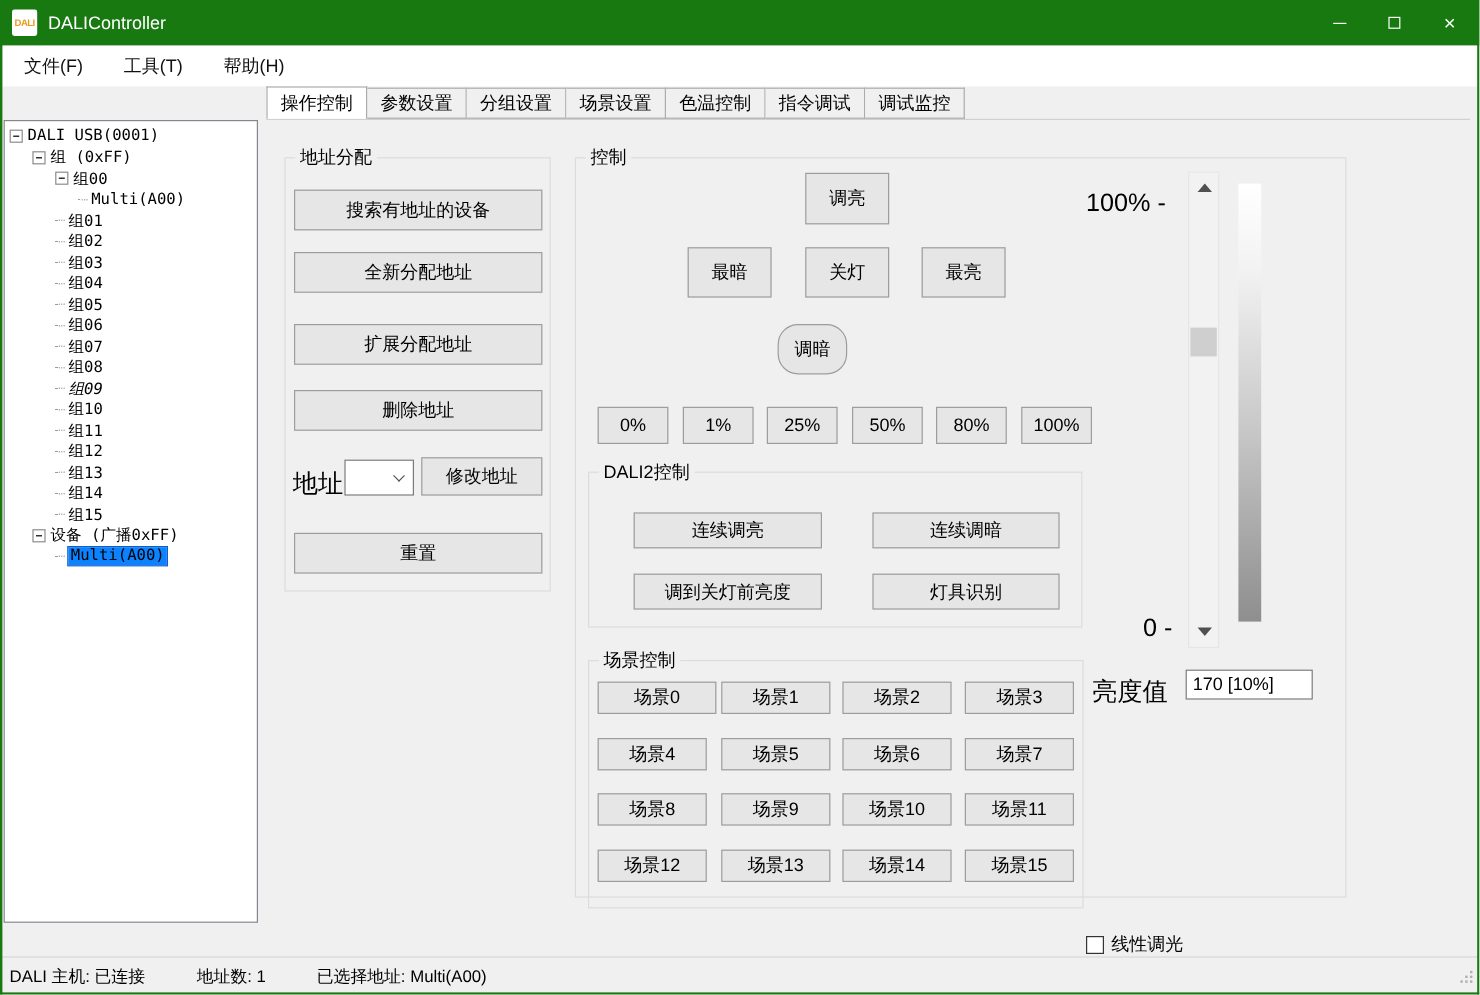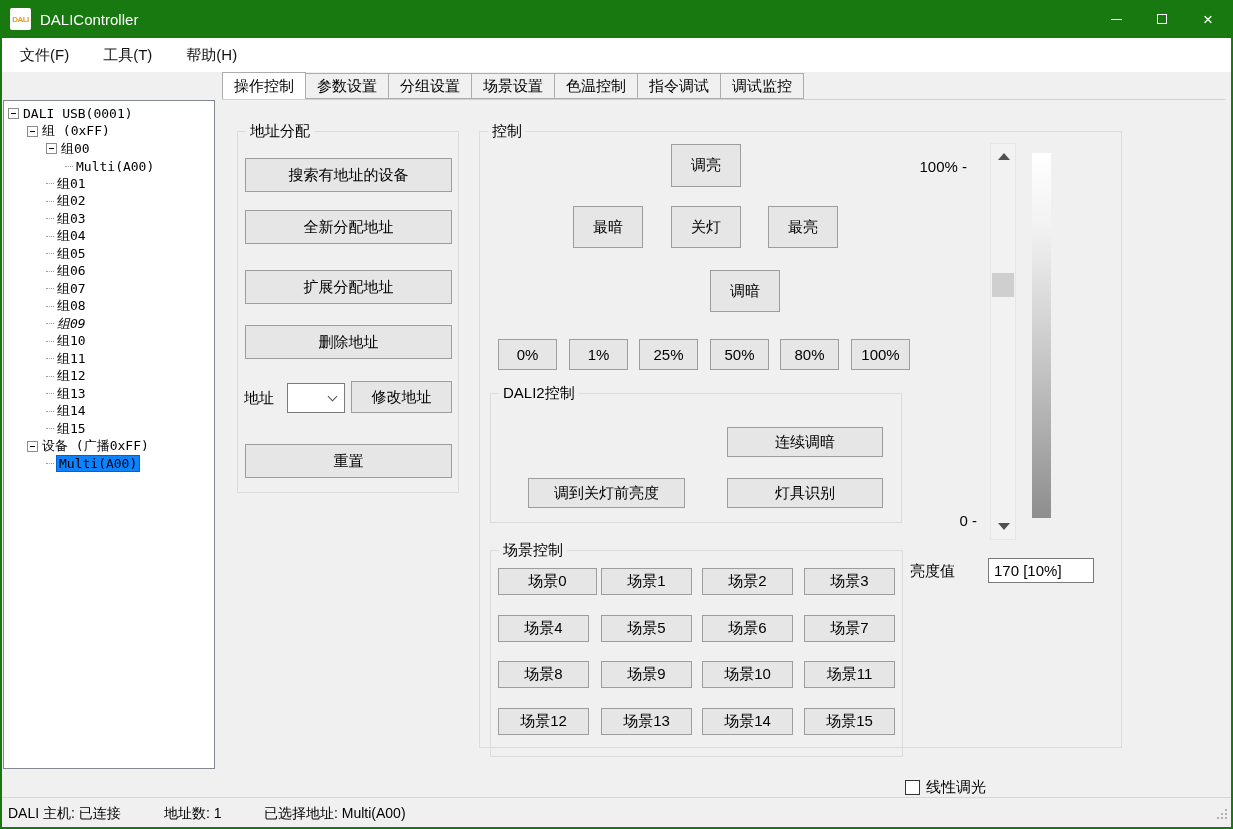--- a/index.html
+++ b/index.html
@@ -43,21 +43,21 @@
   .tab.active { background:#fff; height:27px; margin-top:-1px; border-bottom:none; position:relative; }
   .tabline { position:absolute; left:222px; top:99px; width:1003px; border-top:1px solid #d0d0d0; }
 
   
   .gbox { position:absolute; border:1px solid #dcdcdc; }
   .gtitle { position:absolute; top:-10px; left:8px; background:#f0f0f0; padding:0 4px; font-size:15px; color:#000; white-space:nowrap; }
 
   
   .btn { position:absolute; background:#e6e6e6; border:1px solid #9d9d9d; font-size:15px; color:#000; display:flex; align-items:center; justify-content:center; font-family:inherit; white-space:nowrap; }
 
-  .lbl { position:absolute; font-size:15px; color:#000; white-space:nowrap; }
+  .lbl { position:absolute; font-size:21px; color:#000; white-space:nowrap; }
 
   
   .combo { position:absolute; background:#fff; border:1px solid #7a7a7a; }
   .combo .chev { position:absolute; right:8px; top:9px; width:7px; height:7px; border-right:1.6px solid #505050; border-bottom:1.6px solid #505050; transform:rotate(45deg); }
 
   
   .vscroll { position:absolute; left:990px; top:143px; width:26px; height:397px; background:#f2f2f2; border:1px solid #e6e6e6; }
   .arrow { position:absolute; left:7px; width:0; height:0; border-left:6px solid transparent; border-right:6px solid transparent; }
   .arrow.up { top:9px; border-bottom:7px solid #505050; }
   .arrow.dn { bottom:9px; border-top:7px solid #505050; }
@@ -207,32 +207,33 @@
   <button class="btn" style="left:351px; top:381px; width:101px; height:32px;">修改地址</button>
   <button class="btn" style="left:245px; top:444px; width:207px; height:34px;">重置</button>
 
   <div class="gbox" style="left:479px; top:131px; width:643px; height:617px;">
     <span class="gtitle">控制</span>
   </div>
   <button class="btn" style="left:671px; top:144px; width:70px; height:43px;">调亮</button>
   <button class="btn" style="left:573px; top:206px; width:70px; height:42px;">最暗</button>
   <button class="btn" style="left:671px; top:206px; width:70px; height:42px;">关灯</button>
   <button class="btn" style="left:768px; top:206px; width:70px; height:42px;">最亮</button>
-  <button class="btn" style="left:710px; top:270px; width:70px; height:42px;">调暗</button>
+  <button class="btn" style="left:648px; top:270px; width:58px; height:42px;border-radius:17px;">调暗</button>
 
   <button class="btn" style="left:498px; top:339px; width:59px; height:31px;">0%</button>
   <button class="btn" style="left:569px; top:339px; width:59px; height:31px;">1%</button>
   <button class="btn" style="left:639px; top:339px; width:59px; height:31px;">25%</button>
   <button class="btn" style="left:710px; top:339px; width:59px; height:31px;">50%</button>
   <button class="btn" style="left:780px; top:339px; width:59px; height:31px;">80%</button>
   <button class="btn" style="left:851px; top:339px; width:59px; height:31px;">100%</button>
 
   <div class="gbox" style="left:490px; top:393px; width:412px; height:130px;">
     <span class="gtitle">DALI2控制</span>
   </div>
+  <button class="btn" style="left:528px; top:427px; width:157px; height:30px;">连续调亮</button>
   <button class="btn" style="left:727px; top:427px; width:156px; height:30px;">连续调暗</button>
   <button class="btn" style="left:528px; top:478px; width:157px; height:30px;">调到关灯前亮度</button>
   <button class="btn" style="left:727px; top:478px; width:156px; height:30px;">灯具识别</button>
 
   <div class="gbox" style="left:490px; top:550px; width:413px; height:207px;">
     <span class="gtitle">场景控制</span>
   </div>
   <button class="btn" style="left:498px; top:568px; width:99px; height:27px;">场景0</button>
   <button class="btn" style="left:601px; top:568px; width:91px; height:27px;">场景1</button>
   <button class="btn" style="left:702px; top:568px; width:91px; height:27px;">场景2</button>

